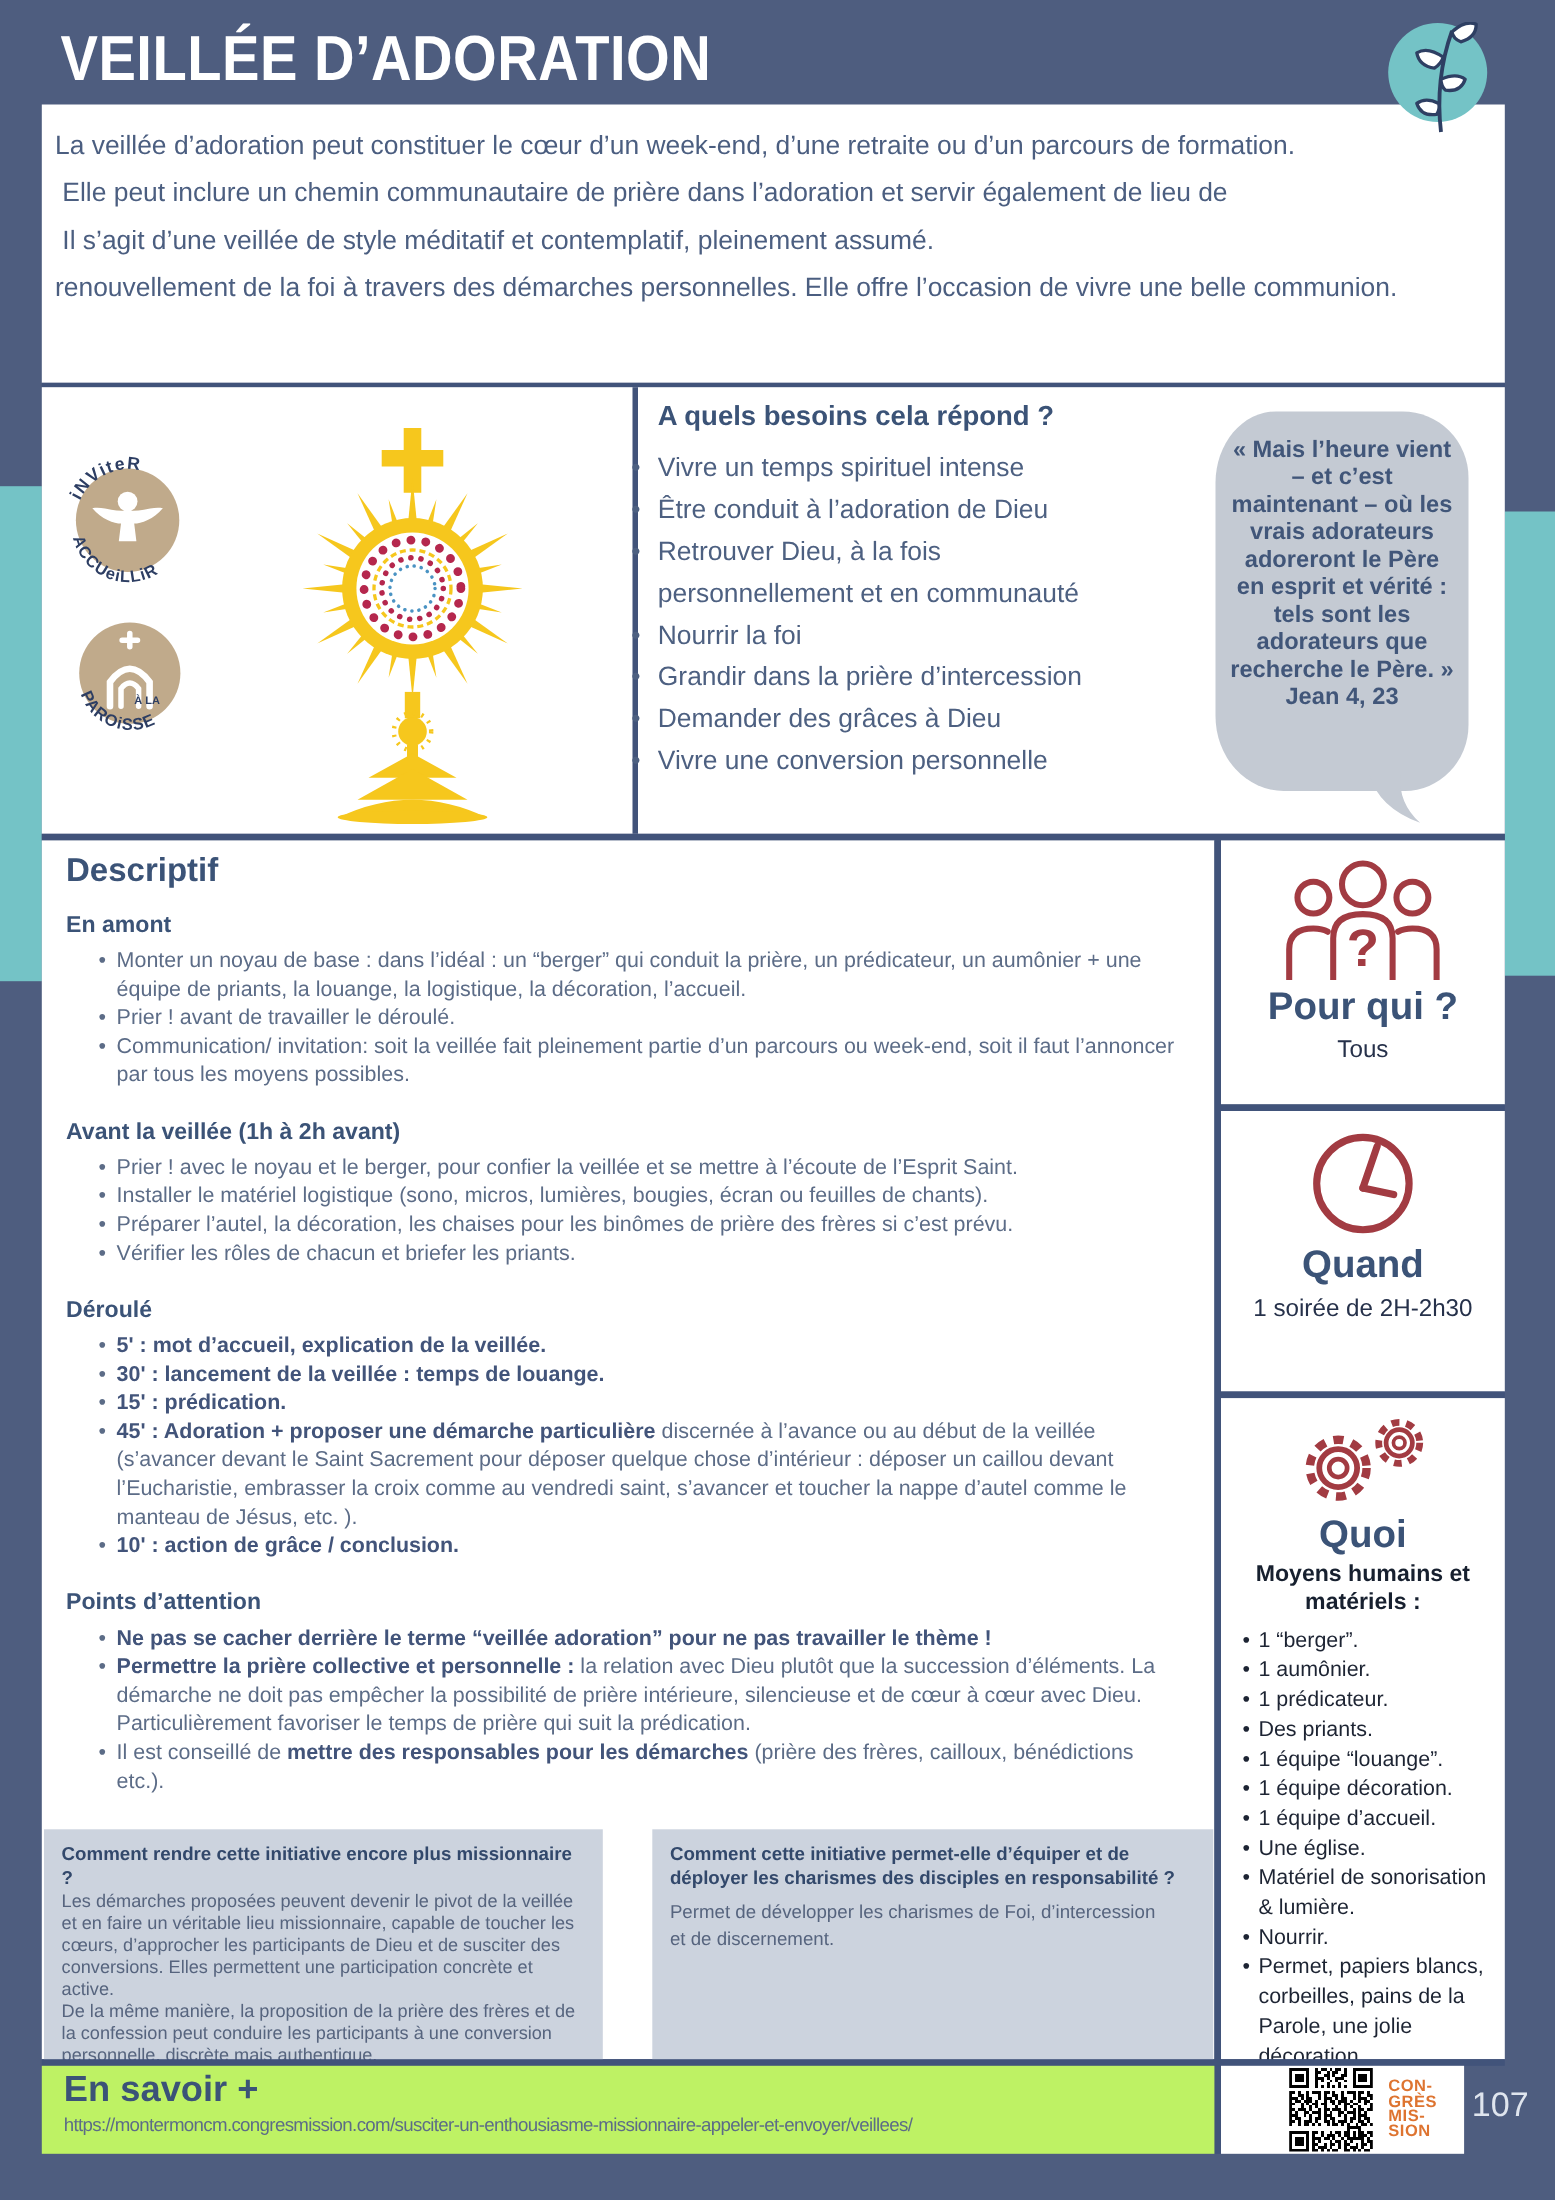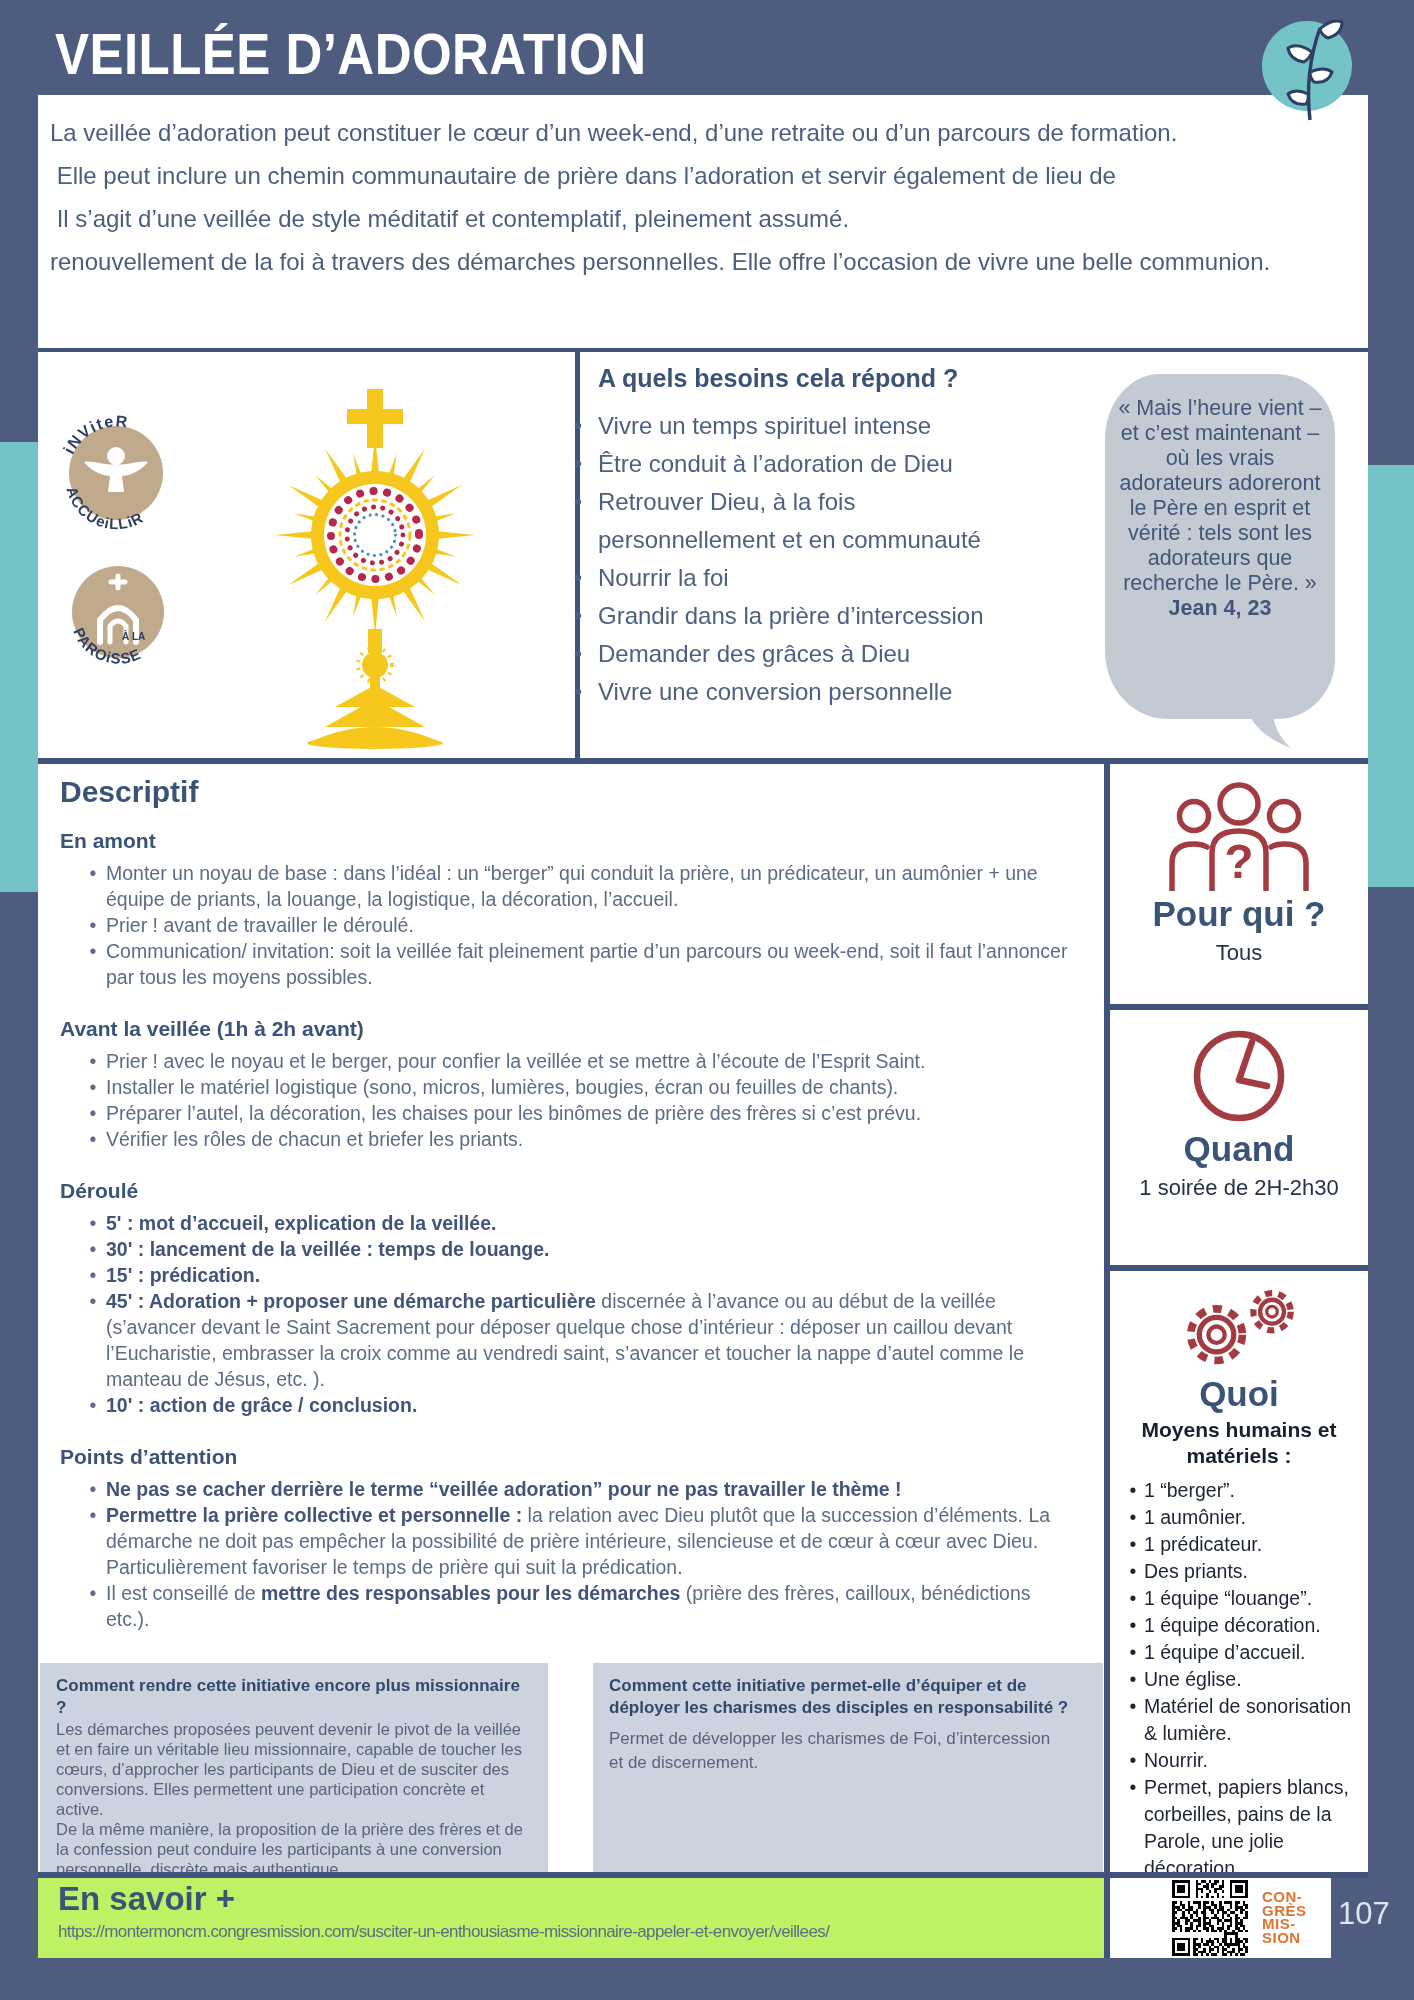--- a/index.html
+++ b/index.html
@@ -30,21 +30,21 @@
   .monstrance{position:absolute;left:212px;top:33px;width:250px;height:365px;}
   .besoins-content{position:absolute;left:520px;top:12px;width:560px;}
   .besoins-title{font-size:25px;font-weight:bold;color:#3b5377;padding-left:40px;}
   .besoins-list{margin-top:14px;width:480px;}
   .b-item{display:flex;font-size:24px;line-height:38px;color:#4d6081;}
   .b-item .dot{flex:none;width:40px;text-align:center;}
   .b-item .tx{flex:1;max-width:440px;}
   .bubble{position:absolute;left:1067px;top:22px;width:230px;height:345px;background:#c4cad3;
           border-radius:55px 60px 58px 62px / 65px 60px 60px 68px;box-sizing:border-box;
           padding:22px 12px 0;text-align:center;overflow:hidden;}
-  .bubble .q{font-size:21.5px;line-height:25px;font-weight:normal;color:#415679;}
+  .bubble .q{font-size:21.5px;line-height:25px;font-weight:bold;color:#415679;}
   .bubble .ref{font-size:21.5px;line-height:25px;font-weight:bold;color:#415679;}
   .bubble-tail{position:absolute;left:1195px;top:352px;width:70px;height:50px;}
   
   .main-left{position:absolute;left:38px;top:764px;width:1066px;height:1108px;background:#fff;
              box-sizing:border-box;padding:10px 24px 0 22px;}
   .desc-title{font-size:30px;line-height:36px;font-weight:bold;color:#3b5377;}
   .sec-head{margin-top:26px;font-size:21px;line-height:26px;font-weight:bold;color:#3b5377;}
   .sec-head.first{margin-top:18px;}
   .sec-items{margin-top:6px;}
   .desc-item{display:flex;font-size:19.5px;line-height:26px;color:#5c6c87;}

